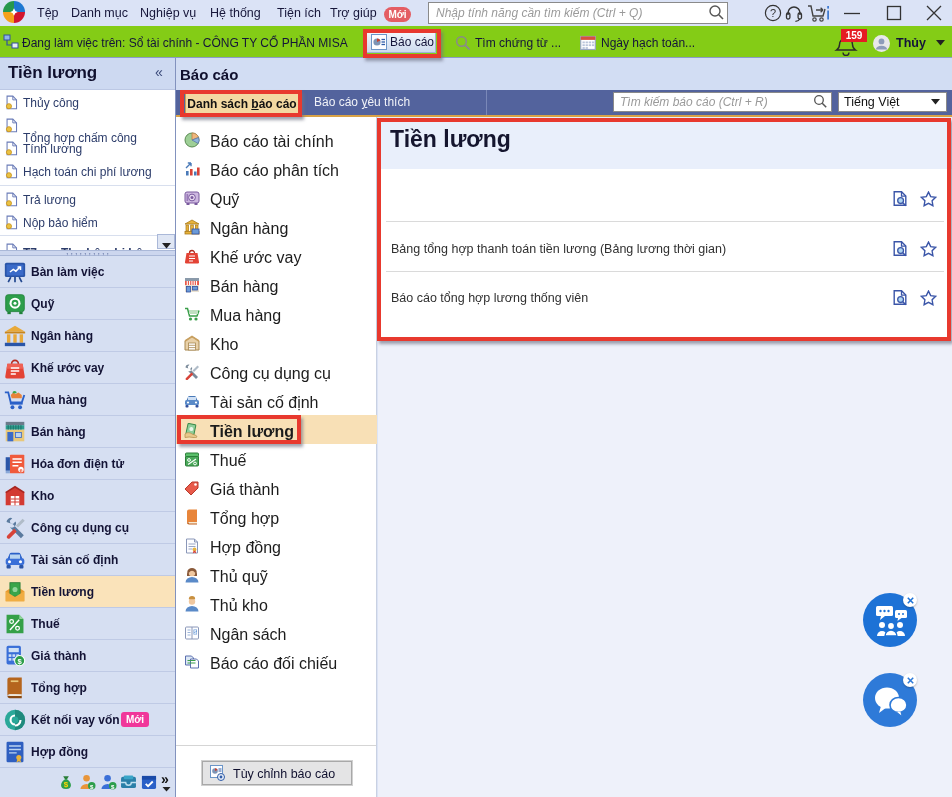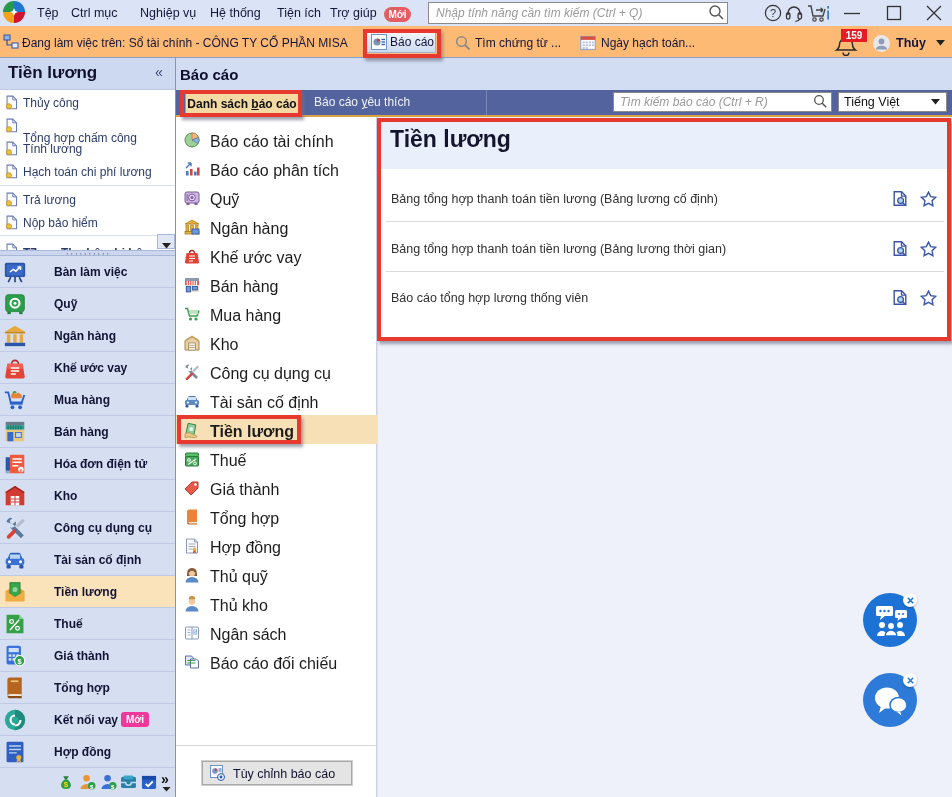--- a/index.html
+++ b/index.html
@@ -4,28 +4,28 @@
 <style>
   * { margin:0; padding:0; box-sizing:border-box; }
   html,body { width:952px; height:797px; overflow:hidden; }
   body { font-family:"Liberation Sans", sans-serif; position:relative; background:#dce4f6; }
   .abs { position:absolute; }
   .redbox { position:absolute; border:4px solid #e8392e; z-index:5; box-shadow:2px 3px 3px rgba(110,114,130,0.65); }
   
   #menubar { left:0; top:0; width:952px; height:26px; background:#dbe3f6; }
   .menuitem { position:absolute; top:6px; font-size:12.5px; color:#16163a; }
   
-  #toolbar { left:0; top:26px; width:952px; height:32px; background:#fdba74; border-bottom:1px solid #8b9cc9; }
+  #toolbar { left:0; top:26px; width:952px; height:32px; background:#84cc16; border-bottom:1px solid #8b9cc9; }
   
   #sidebar { left:0; top:58px; width:176px; height:739px; background:#d6dff2; border-right:1px solid #8292be; }
   #sbheader { left:0; top:0; width:175px; height:32px; background:#cdd9f1; border-bottom:1px solid #bcc8e4; }
   #sblist { left:0; top:32px; width:175px; height:160px; background:#fff; }
   .sbitem { position:absolute; left:23px; font-size:12px; color:#2c3c6a; white-space:nowrap; }
   .modrow { position:absolute; left:0; width:175px; height:32px; border-bottom:1px solid #bfcae5; }
-  .modlabel { position:absolute; left:31px; top:9px; font-size:12px; font-weight:bold; color:#131335; white-space:nowrap;margin-left:23px; }
+  .modlabel { position:absolute; left:31px; top:9px; font-size:12px; font-weight:bold; color:#131335; white-space:nowrap; }
   
   #titlebar { left:176px; top:58px; width:776px; height:32px; background:#d2ddf3; }
   #tabbar { left:176px; top:90px; width:776px; height:25px; background:#53639d; }
   #orangeline { left:176px; top:115px; width:776px; height:2px; background:#d9a246; }
   #catpanel { left:176px; top:117px; width:201px; height:680px; background:#ffffff; border-right:1px solid #c9d1e2; }
   .catitem { position:absolute; left:34px; font-size:16px; color:#1c1c1c; white-space:nowrap; }
   .caticon { position:absolute; left:8px; width:16px; height:16px; }
   #content { left:378px; top:117px; width:574px; height:680px; background:#eef1fa; }
   .rowsep { position:absolute; left:8px; width:558px; height:1px; background:#dadada; }
   .rowtext { position:absolute; left:13px; font-size:12.5px; color:#303030; }
@@ -290,21 +290,21 @@
 </svg>
   <div class="abs" id="menubar">
     <svg class="abs" style="left:3px;top:1px" width="22" height="22" viewBox="0 0 20 20">
       <path d="M10 10 L10 0 A10 10 0 0 0 0 10 Z" fill="#27984c"></path>
       <path d="M10 10 L20 10 A10 10 0 0 0 10 0 Z" fill="#1e78d2"></path>
       <path d="M10 10 L10 20 A10 10 0 0 0 20 10 Z" fill="#d2152e"></path>
       <path d="M10 10 L0 10 A10 10 0 0 0 10 20 Z" fill="#f5a11a"></path>
       <path d="M10 6.6 Q10.6 9.4 13.4 10 Q10.6 10.6 10 13.4 Q9.4 10.6 6.6 10 Q9.4 9.4 10 6.6 Z" fill="#fff"></path>
     </svg>
     <span class="menuitem" style="left:37px">Tệp</span>
-    <span class="menuitem" style="left:71px">Ctrl mục</span>
+    <span class="menuitem" style="left:71px">Danh mục</span>
     <span class="menuitem" style="left:140px">Nghiệp vụ</span>
     <span class="menuitem" style="left:210px">Hệ thống</span>
     <span class="menuitem" style="left:277px">Tiện ích</span>
     <span class="menuitem" style="left:330px">Trợ giúp</span>
     <span class="abs" style="left:384px;top:7px;width:27px;height:15px;background:#e45d63;border-radius:8px;color:#fff;font-size:10px;font-weight:bold;text-align:center;line-height:15px;">Mới</span>
     <span class="abs" style="left:428px;top:2px;width:300px;height:22px;background:#fff;border:1px solid #8a8a8a;"></span>
     <span class="abs" style="left:436px;top:6px;font-size:12px;font-style:italic;color:#9a9a9a;">Nhập tính năng cần tìm kiếm (Ctrl + Q)</span>
     <svg class="abs" style="left:708px;top:4px" width="17" height="17" viewBox="0 0 17 17">
       <circle cx="7" cy="7" r="5" fill="none" stroke="#555" stroke-width="1.4"></circle>
       <line x1="10.8" y1="10.8" x2="15" y2="15" stroke="#555" stroke-width="1.6"></line>
@@ -683,21 +683,20 @@
         <circle cx="11" cy="12" r="3.5" fill="#e8eef8" stroke="#2f5ca8" stroke-width="1"></circle>
         <circle cx="11" cy="12" r="1.4" fill="#2f5ca8"></circle>
       </svg>
       <span class="abs" style="left:30px;top:5px;font-size:12.5px;color:#10102e;">Tùy chỉnh báo cáo</span>
     </div>
   </div>
   <div class="abs" id="content">
     <div class="abs" style="left:0;top:0;width:574px;height:223px;background:#fff;">
       <div class="abs" style="left:0;top:0;width:574px;height:52px;background:#e9effb;"></div>
       <span class="abs" style="left:12px;top:9px;font-size:23px;font-weight:bold;color:#15152e;">Tiền lương</span>
-      <span class="rowtext" style="top:75px">Bảng tổng hợp thanh toán tiền lương (Bảng lương cố định)</span>
       <svg class="abs" style="left:515px;top:74px" width="15" height="16">
         <use href="#prevdoc"></use>
       </svg>
       <svg class="abs" style="left:542px;top:74px" width="17" height="16">
         <use href="#staric"></use>
       </svg>
       <div class="rowsep" style="top:104px"></div>
       <span class="rowtext" style="top:125px">Bảng tổng hợp thanh toán tiền lương (Bảng lương thời gian)</span>
       <svg class="abs" style="left:515px;top:124px" width="15" height="16">
         <use href="#prevdoc"></use>

